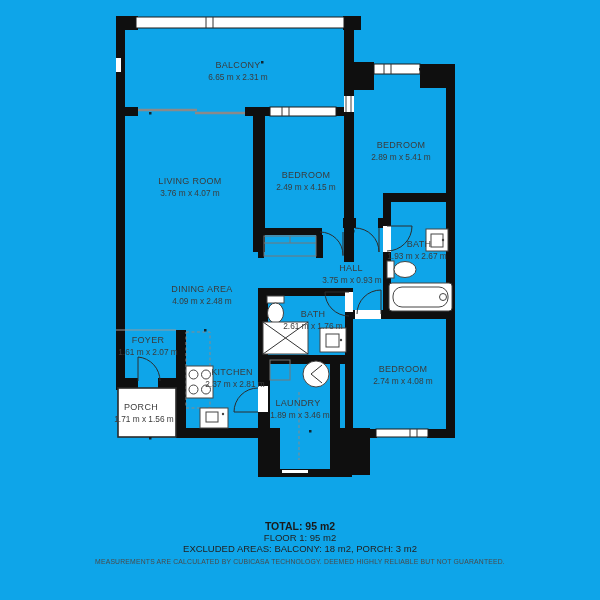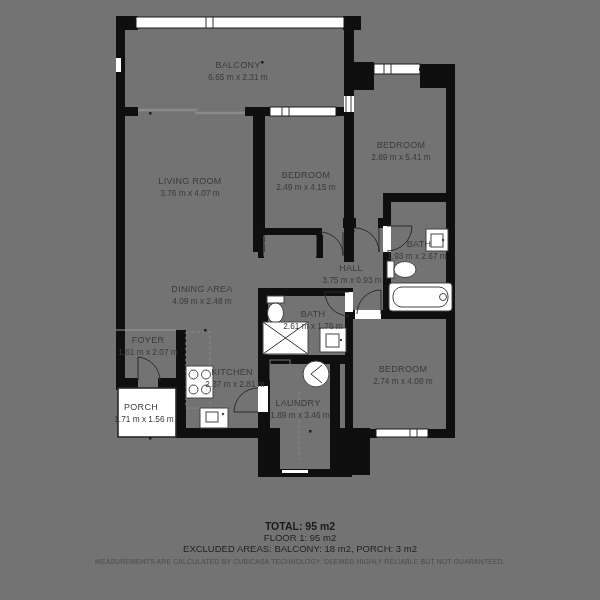--- a/index.html
+++ b/index.html
@@ -1,16 +1,16 @@
 <!DOCTYPE html>
 <html><head>
 <meta charset="utf-8">
 <style>
   html,body{margin:0;padding:0;background:#ffffff;}
-  .stage{position:relative;width:600px;height:600px;background:#737373;overflow:hidden;
+  .stage{position:relative;width:600px;height:600px;background:#0ea5e9;overflow:hidden;
          font-family:"Liberation Sans", sans-serif;}
   svg{position:absolute;left:0;top:0;}
   text{font-family:"Liberation Sans", sans-serif;fill:#3b3b3b;}
   .rn{font-size:9px;letter-spacing:.3px;}
   .rd{font-size:8.3px;}
   .ft-b{font-size:10.5px;font-weight:bold;fill:#1a1a1a;}
   .ft{font-size:9.5px;fill:#222;}
   .ft-s{font-size:6.8px;fill:#4a4a4a;letter-spacing:.2px;}
   .wall{fill:#0f0f0f;}
   .win{fill:#ffffff;stroke:#1a1a1a;stroke-width:1;}

